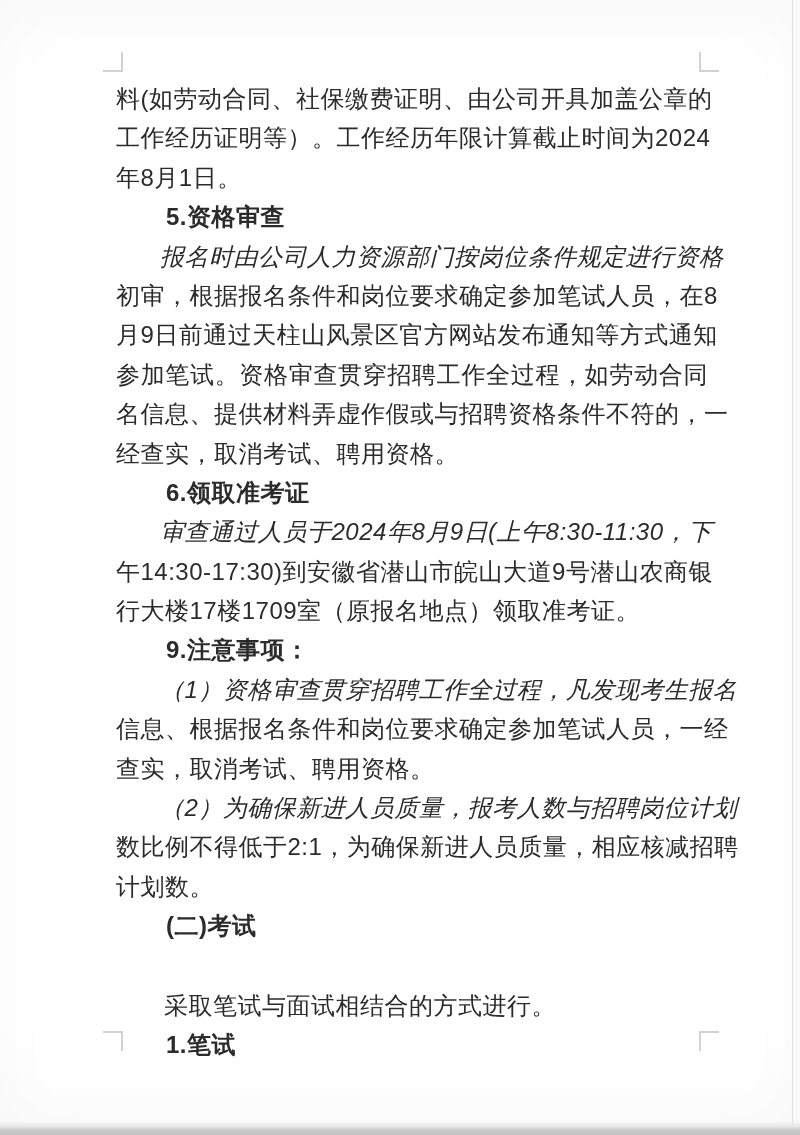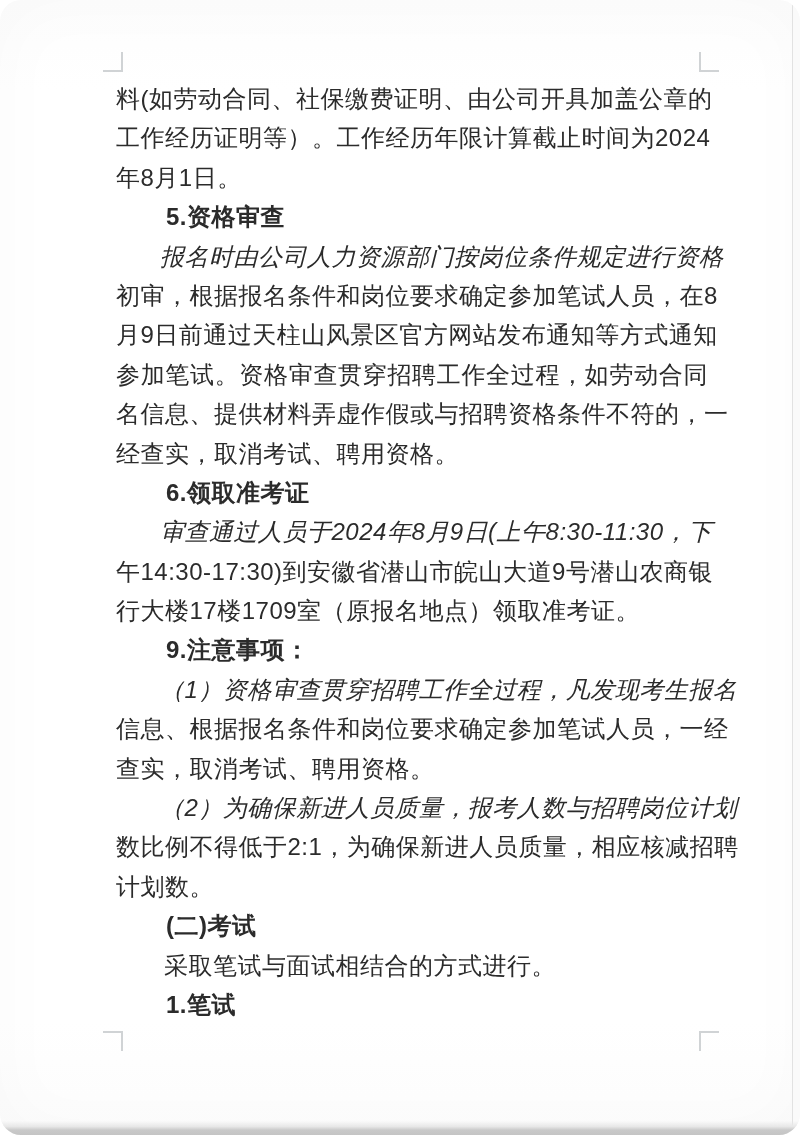--- a/index.html
+++ b/index.html
@@ -5,21 +5,20 @@
   html,body{margin:0;padding:0;}
   body{
     width:800px;height:1135px;
     background:#ffffff;
     font-family:"Liberation Sans","DejaVu Sans",sans-serif;
   }
   .photo{
     position:relative;width:800px;height:1135px;overflow:hidden;
     background:linear-gradient(180deg,#fdfdfd 0%,#ffffff 8%,#ffffff 90%,#fcfcfc 100%);
     box-shadow:inset 0 0 70px rgba(0,0,0,0.025);
-    border-radius:21px;
   }
   
   .right-edge-line{
     position:absolute;top:0;left:792px;width:1px;height:1135px;
     background:#e2e2e2;
   }
   .right-edge-strip{
     position:absolute;top:0;left:793px;width:7px;height:1135px;
     background:#fafafa;
   }
@@ -44,21 +43,21 @@
     letter-spacing:0.5px;
   }
   .line{height:39.4px;white-space:nowrap;}
   .fill{
     text-align:justify;
     text-align-last:justify;
     text-justify:inter-character;
   }
   .first{padding-left:44px;font-style:italic;}
   .head{font-weight:bold;padding-left:50px;}
-  .plain{padding-left:48px;}
+  .plain{padding-left:48px;margin-top:40px;}
 </style>
 </head>
 <body>
 
 <div class="photo">
 
   <div class="right-edge-strip"></div>
   <div class="right-edge-line"></div>
   <div class="bottom-band-soft"></div>
   <div class="bottom-band"></div>

